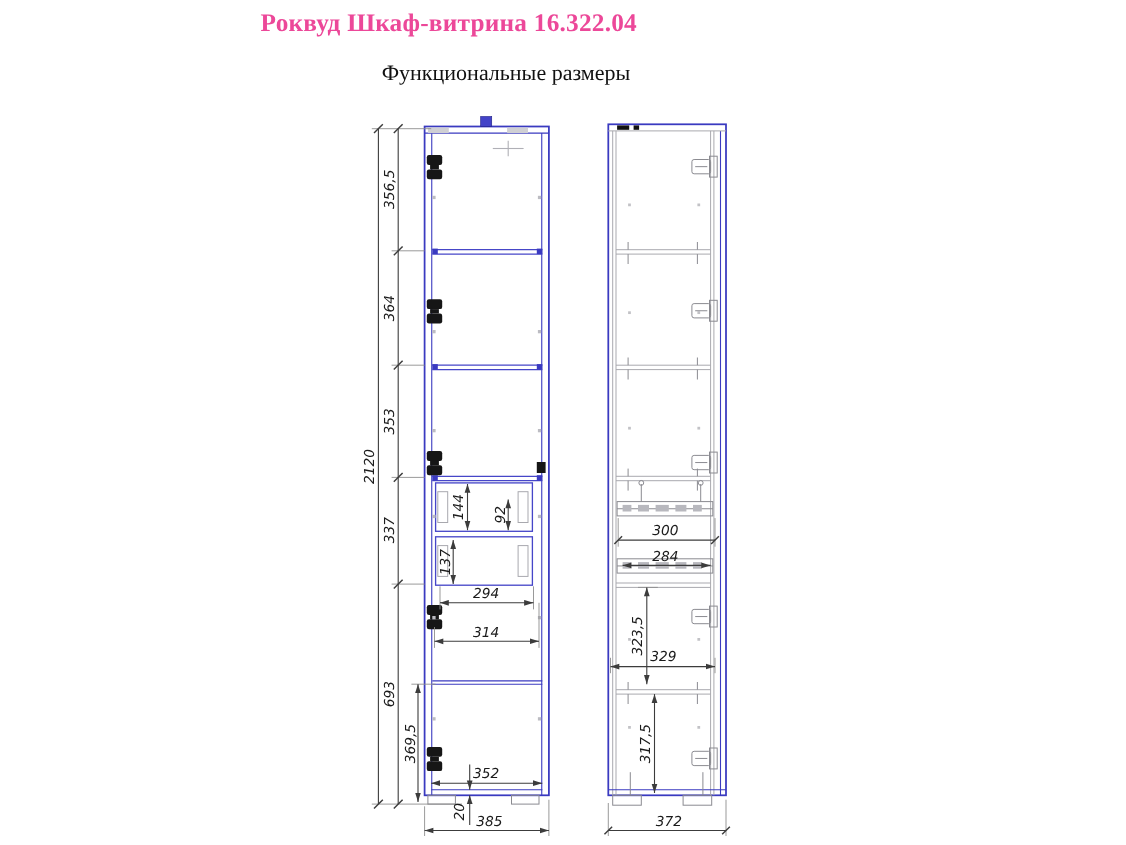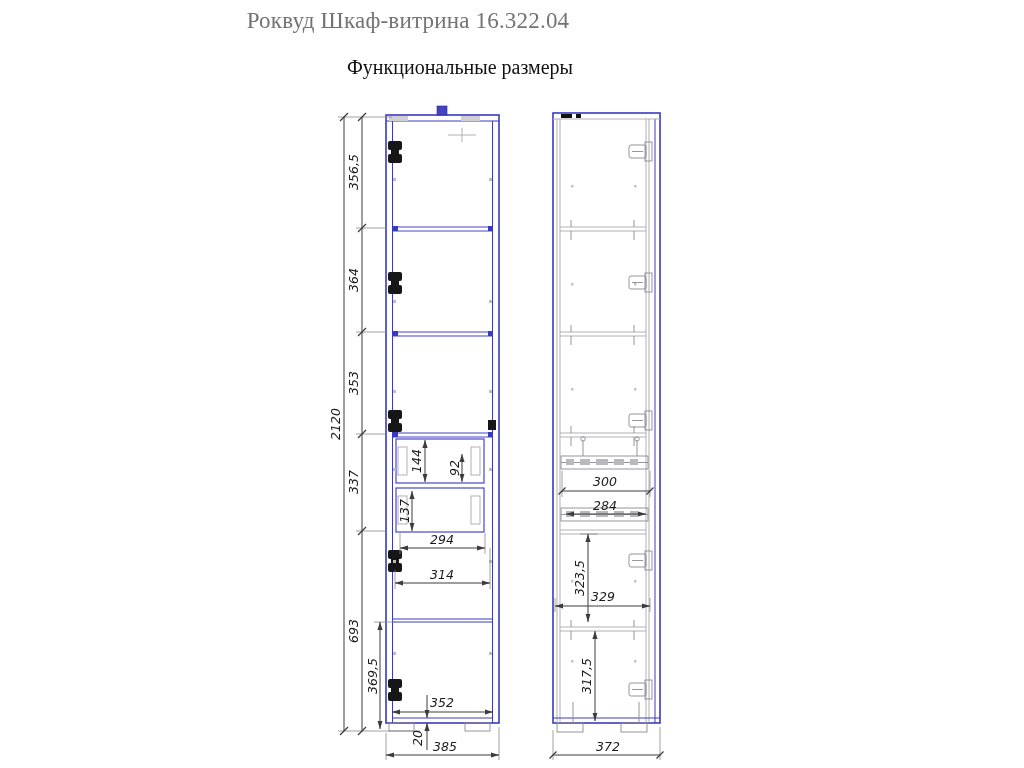--- a/index.html
+++ b/index.html
@@ -1,19 +1,19 @@
 <!DOCTYPE html>
 <html><head>
 <meta charset="utf-8">
 <style>
   html,body{margin:0;padding:0;background:#ffffff;}
   .page{position:relative;width:1024px;height:768px;background:#ffffff;overflow:hidden;
         font-family:"Liberation Serif", serif;}
   .title{position:absolute;top:8px;left:0;width:816px;text-align:center;
-         font-weight:normal;font-size:23px;color:#737373;letter-spacing:0.2px;}
+         font-weight:bold;font-size:23px;color:#ec4899;letter-spacing:0.2px;}
   .subtitle{position:absolute;top:56px;left:0;width:920px;text-align:center;
             font-size:20px;color:#111;}
   svg{position:absolute;top:0;left:0;}
   .b15{stroke:#3a3ac0;stroke-width:1.6;fill:none;}
   .b1{stroke:#3a3ac0;stroke-width:1;fill:none;}
   .b12{stroke:#4646c8;stroke-width:1.2;fill:none;}
   .g{stroke:#a8a8ae;stroke-width:0.9;fill:none;}
   .g2{stroke:#8a8a90;stroke-width:0.9;fill:none;}
   .dim{stroke:#3c3c3c;stroke-width:1;fill:none;}
   .ext{stroke:#8c8c8c;stroke-width:0.8;fill:none;}

